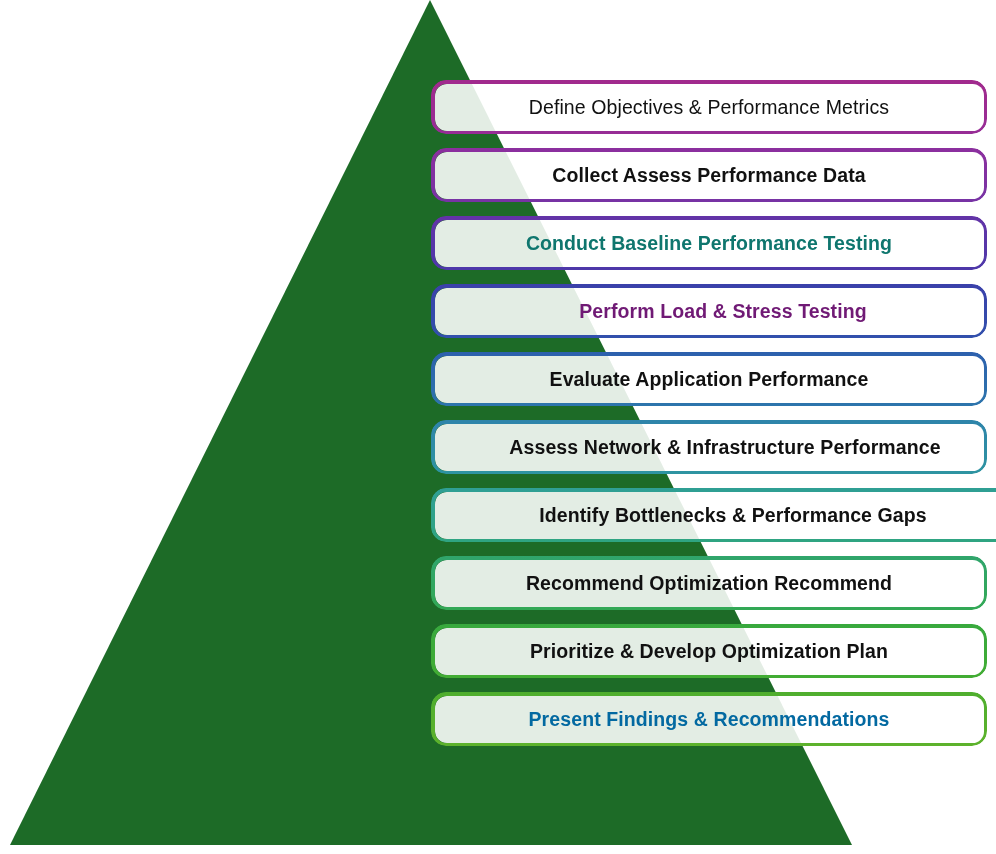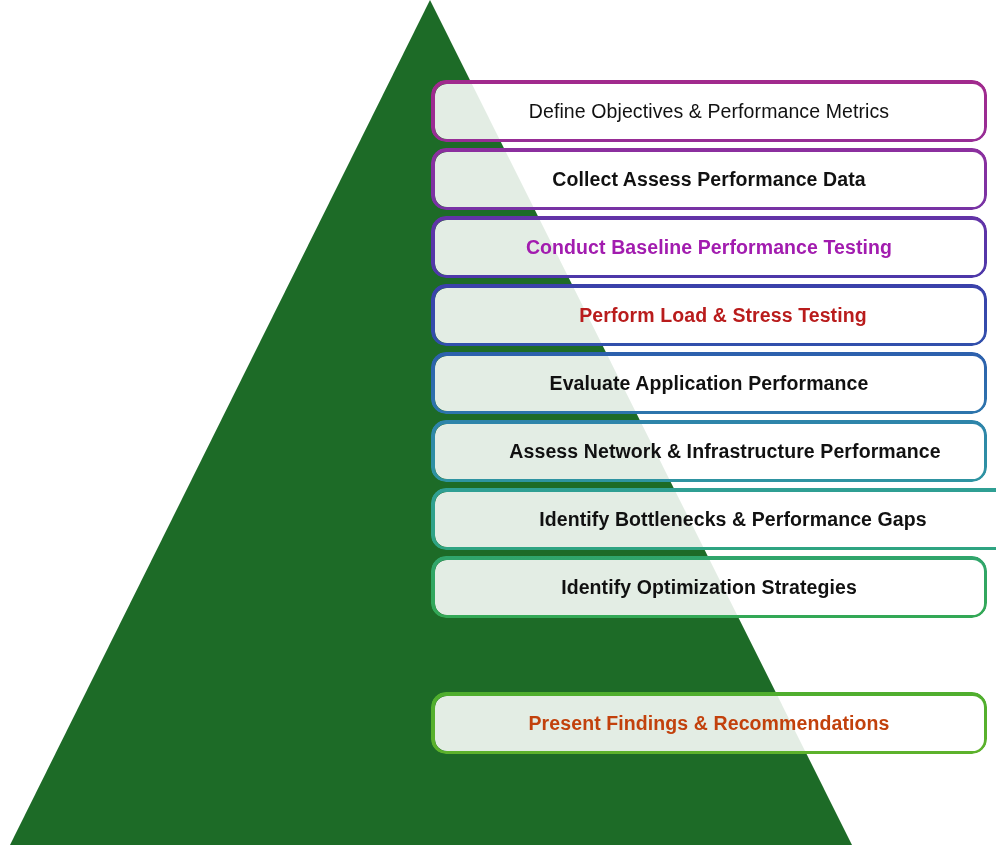--- a/index.html
+++ b/index.html
@@ -23,21 +23,21 @@
     display: block;
   }
   .steps {
     position: absolute;
     inset: 0;
   }
   .step-box {
     position: absolute;
     left: 431px;
     width: 556px;
-    height: 62px;
+    height: 54px;
   }
   .step-ring {
     position: absolute;
     inset: 0;
     border-radius: 15px;
     padding: 3.5px;
     -webkit-mask: linear-gradient(#fff 0 0) content-box, linear-gradient(#fff 0 0);
     -webkit-mask-composite: xor;
             mask: linear-gradient(#fff 0 0) content-box, linear-gradient(#fff 0 0);
             mask-composite: exclude;
@@ -77,47 +77,52 @@
       <div class="step-label" style="font-weight: 400; color: rgb(17, 17, 17);">Define Objectives &amp; Performance Metrics</div>
     </div>
       <div class="step-box" style="top: 148px;">
       <div class="step-fill" style="background: rgba(255, 255, 255, 0.88);"></div>
       <div class="step-ring" style="background: linear-gradient(rgb(140, 47, 158), rgb(119, 51, 164));"></div>
       <div class="step-label" style="font-weight: 700; color: rgb(17, 17, 17);">Collect Assess Performance Data</div>
     </div>
       <div class="step-box" style="top: 216px;">
       <div class="step-fill" style="background: rgba(255, 255, 255, 0.88);"></div>
       <div class="step-ring" style="background: linear-gradient(rgb(99, 51, 167), rgb(77, 56, 169));"></div>
-      <div class="step-label" style="font-weight: 700; color: #a21caf;">Conduct Baseline Performance Testing</div>
+      <div class="step-label" style="font-weight: 700; color: #0f766e;">Conduct Baseline Performance Testing</div>
     </div>
       <div class="step-box" style="top: 284px;">
       <div class="step-fill" style="background: rgba(255, 255, 255, 0.88);"></div>
       <div class="step-ring" style="background: linear-gradient(rgb(59, 65, 170), rgb(49, 80, 172));"></div>
-      <div class="step-label" style="font-weight: 700; color: #b91c1c; padding-left: 28px;">Perform Load &amp; Stress Testing</div>
+      <div class="step-label" style="font-weight: 700; color: #701a75; padding-left: 28px;">Perform Load &amp; Stress Testing</div>
     </div>
       <div class="step-box" style="top: 352px; border-radius: 8px;">
       <div class="step-fill" style="background: rgba(255, 255, 255, 0.88);"></div>
       <div class="step-ring" style="background: linear-gradient(rgb(45, 96, 173), rgb(45, 117, 172));"></div>
       <div class="step-label" style="font-weight: 700; color: rgb(17, 17, 17);">Evaluate Application Performance</div>
     </div>
       <div class="step-box" style="top: 420px;">
       <div class="step-fill" style="background: rgba(255, 255, 255, 0.88);"></div>
       <div class="step-ring" style="background: linear-gradient(rgb(46, 132, 170), rgb(46, 148, 161));"></div>
       <div class="step-label" style="font-weight: 700; color: rgb(17, 17, 17); margin-left: 32px;">Assess Network &amp; Infrastructure Performance</div>
     </div>
       <div class="step-box" style="top: 488px; padding-left: 48px;">
       <div class="step-fill" style="background: rgba(255, 255, 255, 0.88);"></div>
       <div class="step-ring" style="background: linear-gradient(rgb(47, 159, 148), rgb(47, 164, 129));"></div>
       <div class="step-label" style="font-weight: 700; color: rgb(17, 17, 17);">Identify Bottlenecks &amp; Performance Gaps</div>
     </div>
       <div class="step-box" style="top: 556px;">
       <div class="step-fill" style="background: rgba(255, 255, 255, 0.88);"></div>
       <div class="step-ring" style="background: linear-gradient(rgb(48, 165, 108), rgb(51, 168, 85));"></div>
-      <div class="step-label" style="font-weight: 700; color: rgb(17, 17, 17);">Identify Optimization Strategies</div>
+      <div class="step-label" style="font-weight: 700; color: rgb(17, 17, 17);">Recommend Optimization Recommend</div>
+    </div>
+      <div class="step-box" style="top: 624px;">
+      <div class="step-fill" style="background: rgba(255, 255, 255, 0.88);"></div>
+      <div class="step-ring" style="background: linear-gradient(rgb(56, 169, 62), rgb(66, 172, 51));"></div>
+      <div class="step-label" style="font-weight: 700; color: rgb(17, 17, 17);">Prioritize &amp; Develop Optimization Plan</div>
     </div>
       <div class="step-box" style="top: 692px;">
       <div class="step-fill" style="background: rgba(255, 255, 255, 0.88);"></div>
       <div class="step-ring" style="background: linear-gradient(rgb(79, 174, 46), rgb(93, 178, 44));"></div>
-      <div class="step-label" style="font-weight: 700; color: #c2410c;">Present Findings &amp; Recommendations</div>
+      <div class="step-label" style="font-weight: 700; color: #0369a1;">Present Findings &amp; Recommendations</div>
     </div>
     </div>
 
 </div>
 
 </body></html>

